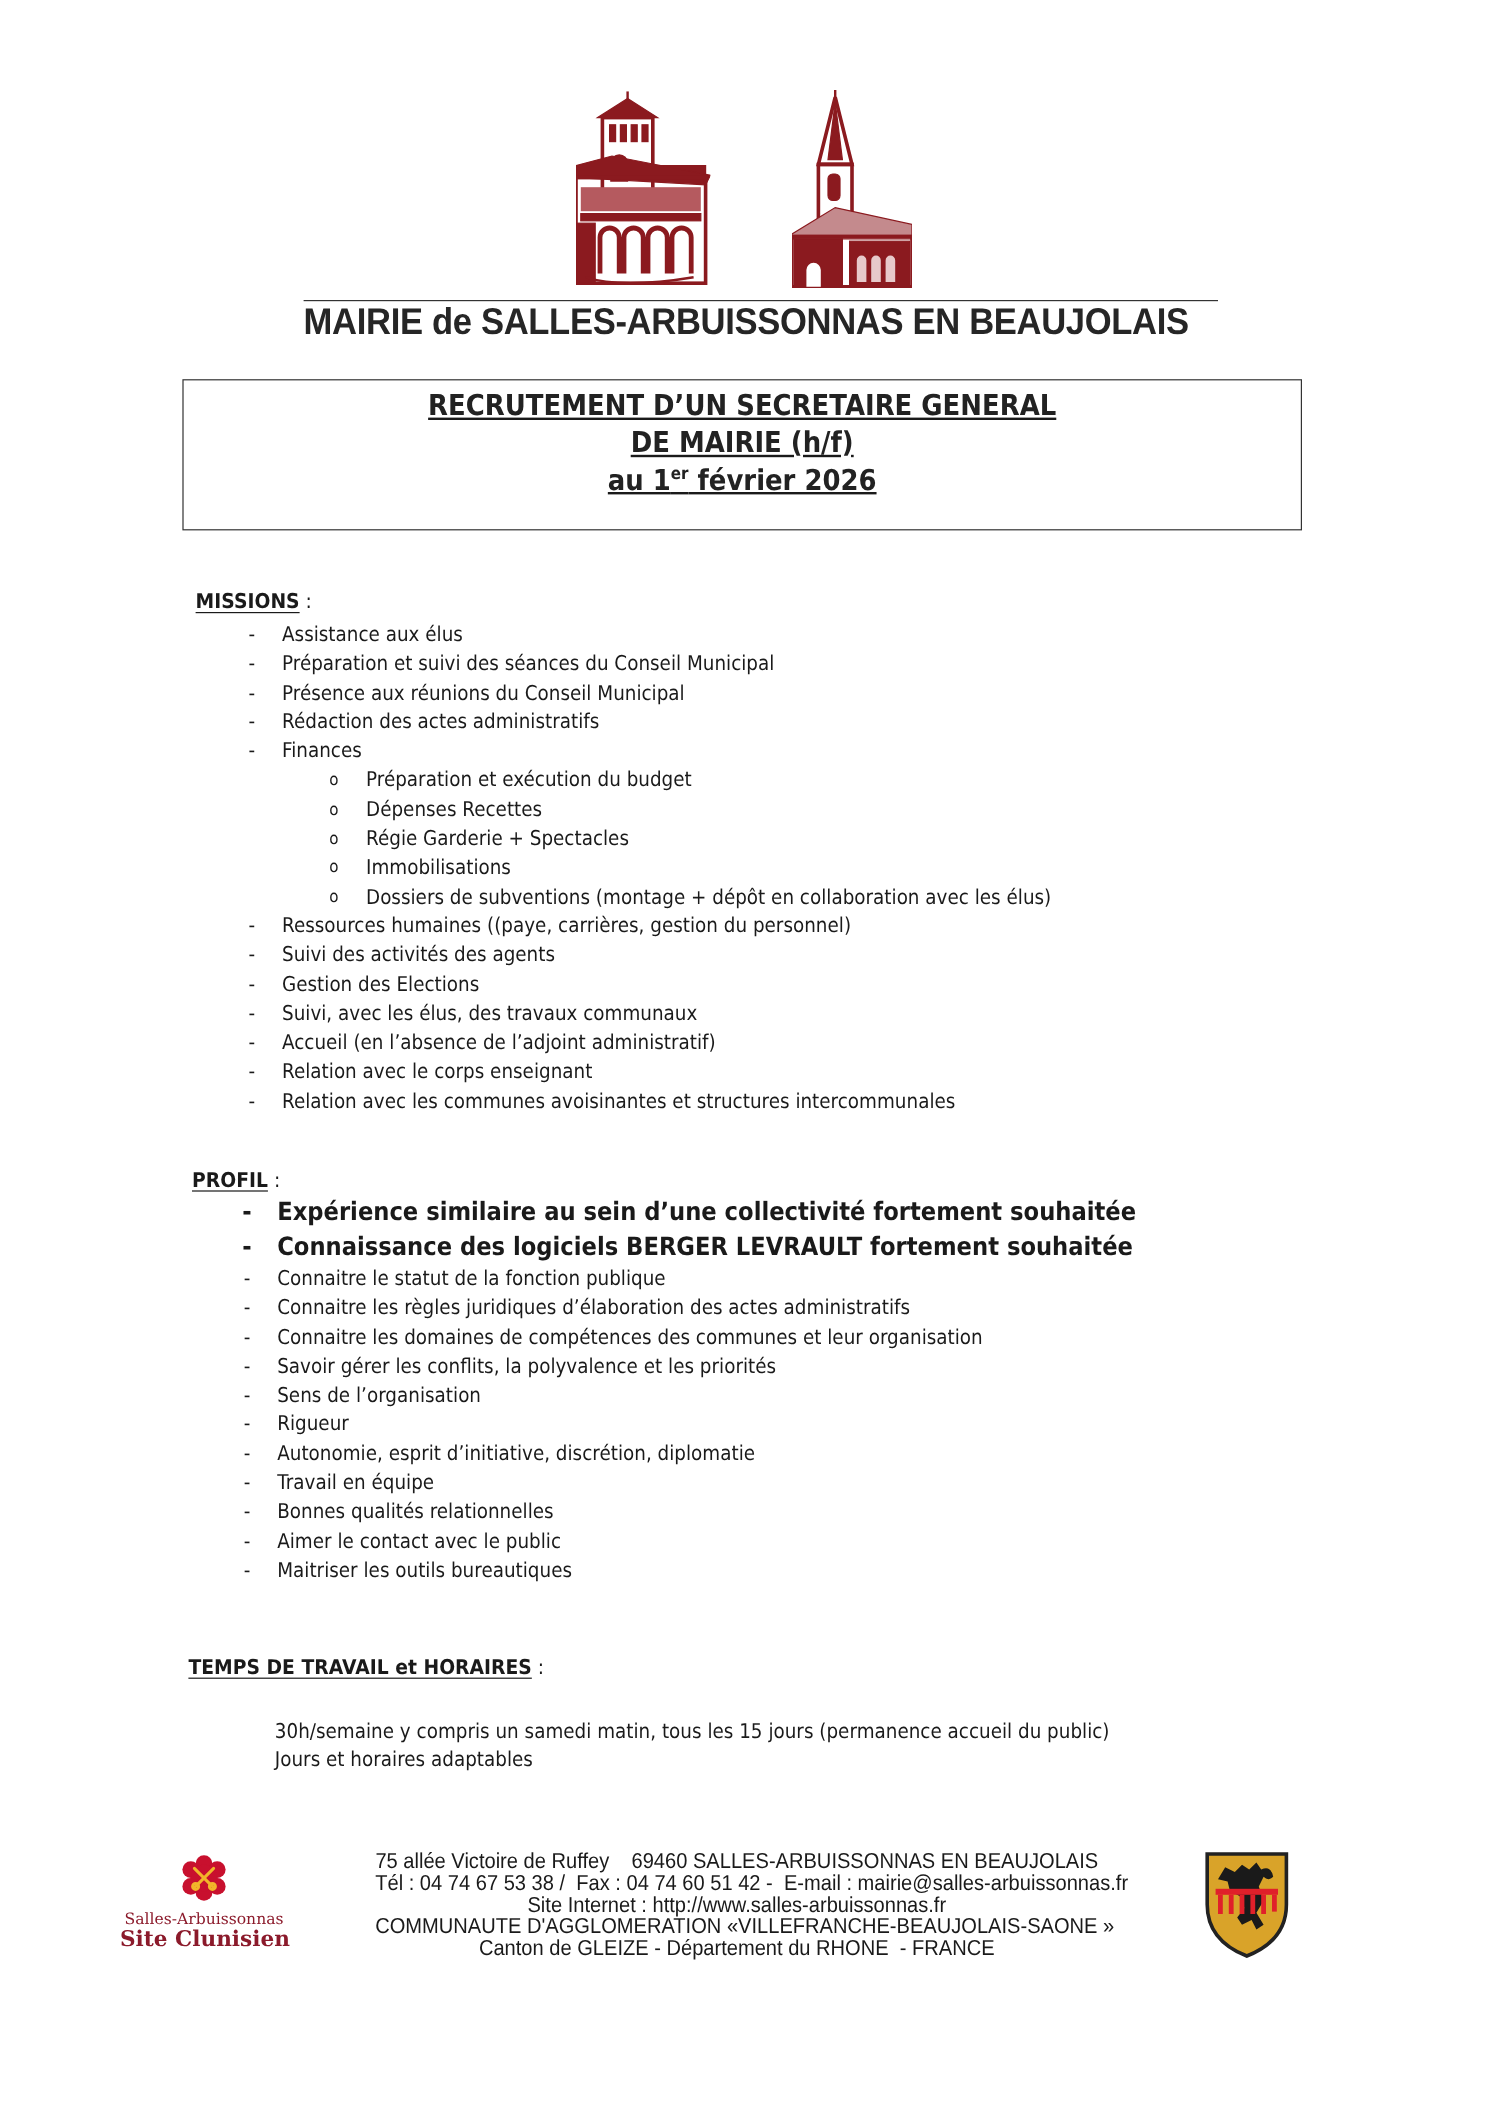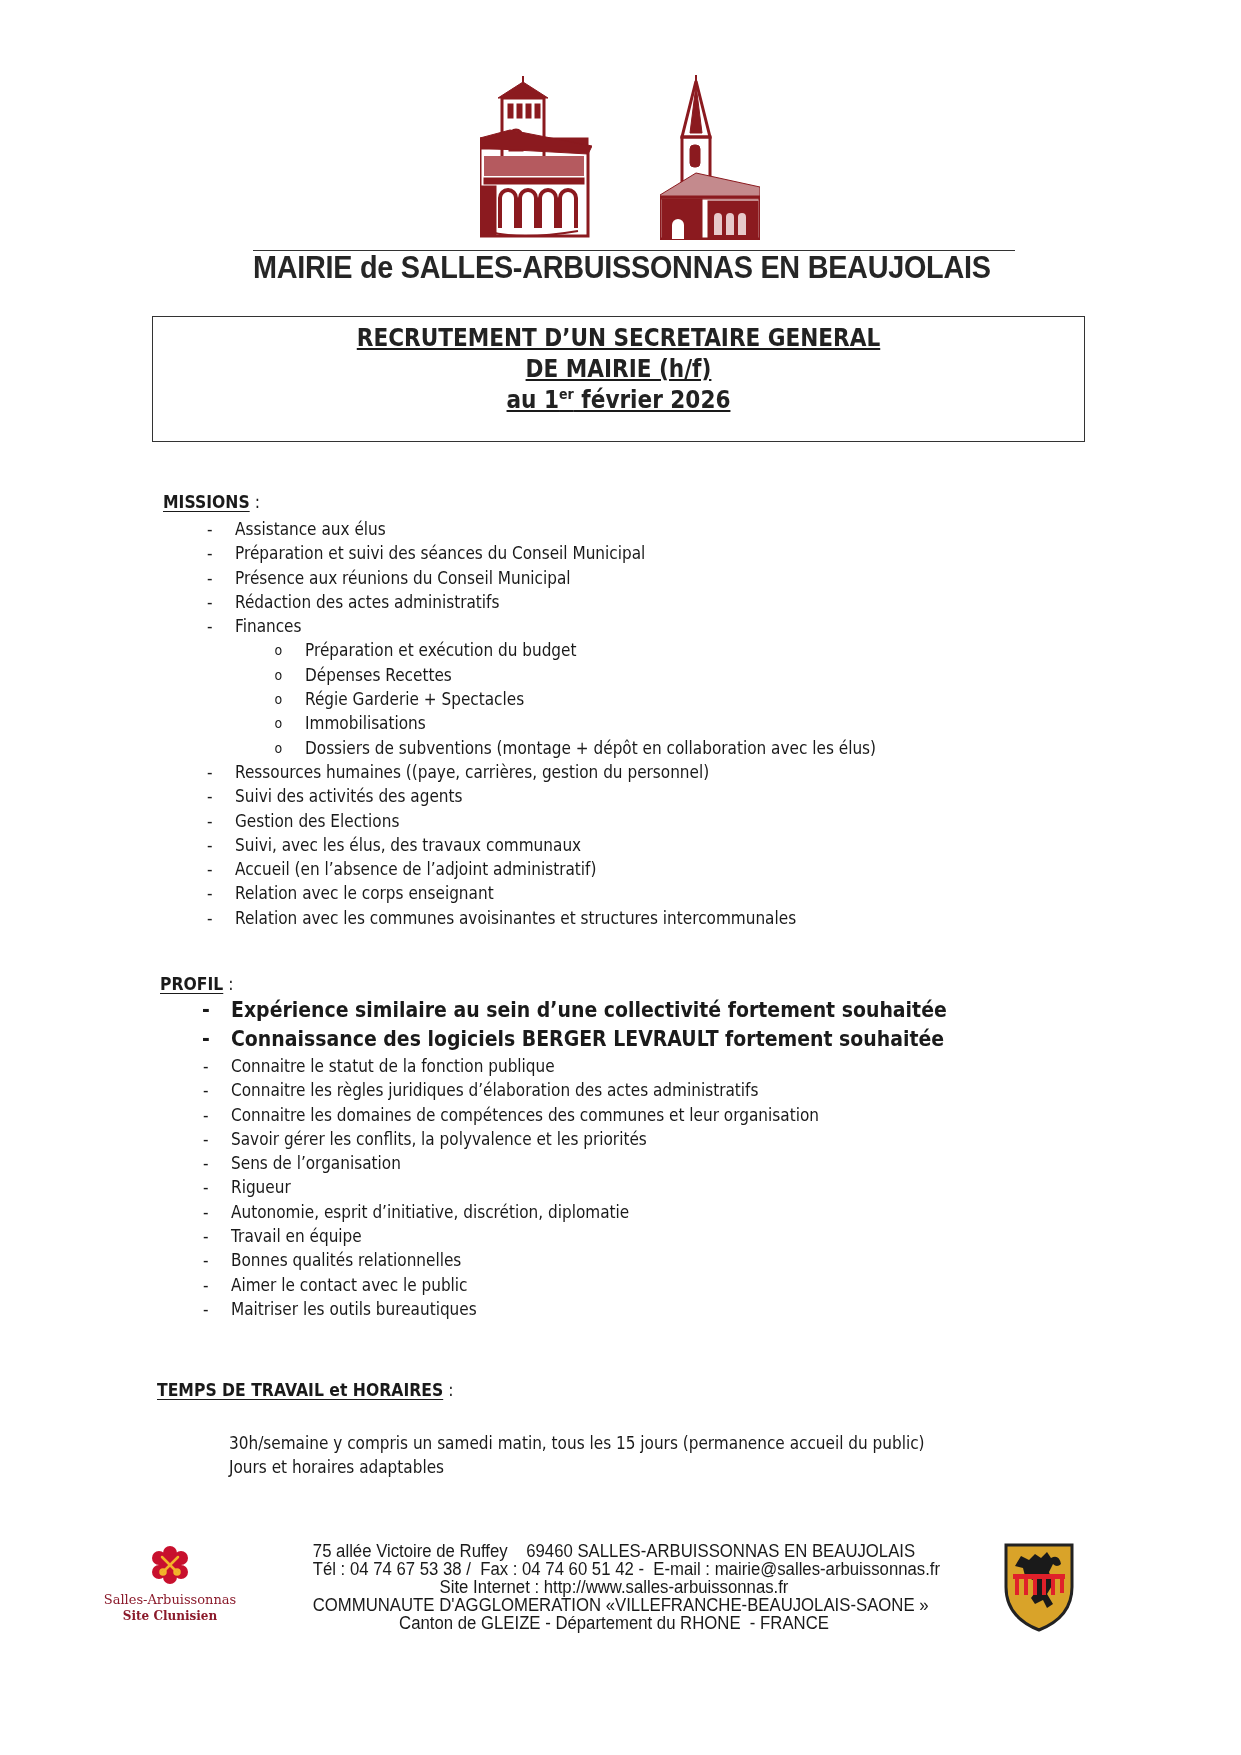--- a/index.html
+++ b/index.html
@@ -30,21 +30,21 @@
     ul.dash li.big { font-weight: 700; font-size: 21px; height: 29px; line-height: 29px; transform: scaleX(0.9); }
 
     .temps-lines { position: absolute; left: 229px; top: 1403px; margin-top: 28px; }
     .temps-lines div { font-family: "DejaVu Sans", sans-serif; font-size: 17px; line-height: 24px; white-space: nowrap; transform: scaleX(0.9); transform-origin: left top; }
 
     .footer-address { position: absolute; left: 290px; top: 1542px; width: 648px; text-align: center; font-family: "Liberation Sans", sans-serif; font-size: 18px; line-height: 18px; color: #1a1a1a; }
     .footer-address div { white-space: nowrap; transform: scaleX(0.93); }
 
     .cluny-logo { position: absolute; left: 100px; top: 1545px; width: 140px; text-align: center; }
     .cluny-logo .name { font-family: "DejaVu Serif", serif; color: #8b1a2b; font-size: 13px; line-height: 17px; white-space: nowrap; }
-    .cluny-logo .name2 { font-size: 12px; font-weight: 700; }
+    .cluny-logo .name2 { font-size: 18px; font-weight: 700; }
 
     #crest { position: absolute; left: 1003px; top: 1542px; width: 72px; height: 90px; }
   </style>
 </head>
 <body>
 
 <svg id="ill-cloister" class="ill" viewBox="0 0 112 165">
   <g fill="#8b1a1f" stroke="#8b1a1f">
     <rect x="22" y="22" width="42" height="70" fill="none" stroke-width="3"></rect>
     <polygon points="18,22 43,6 68,22" stroke-width="1"></polygon>

